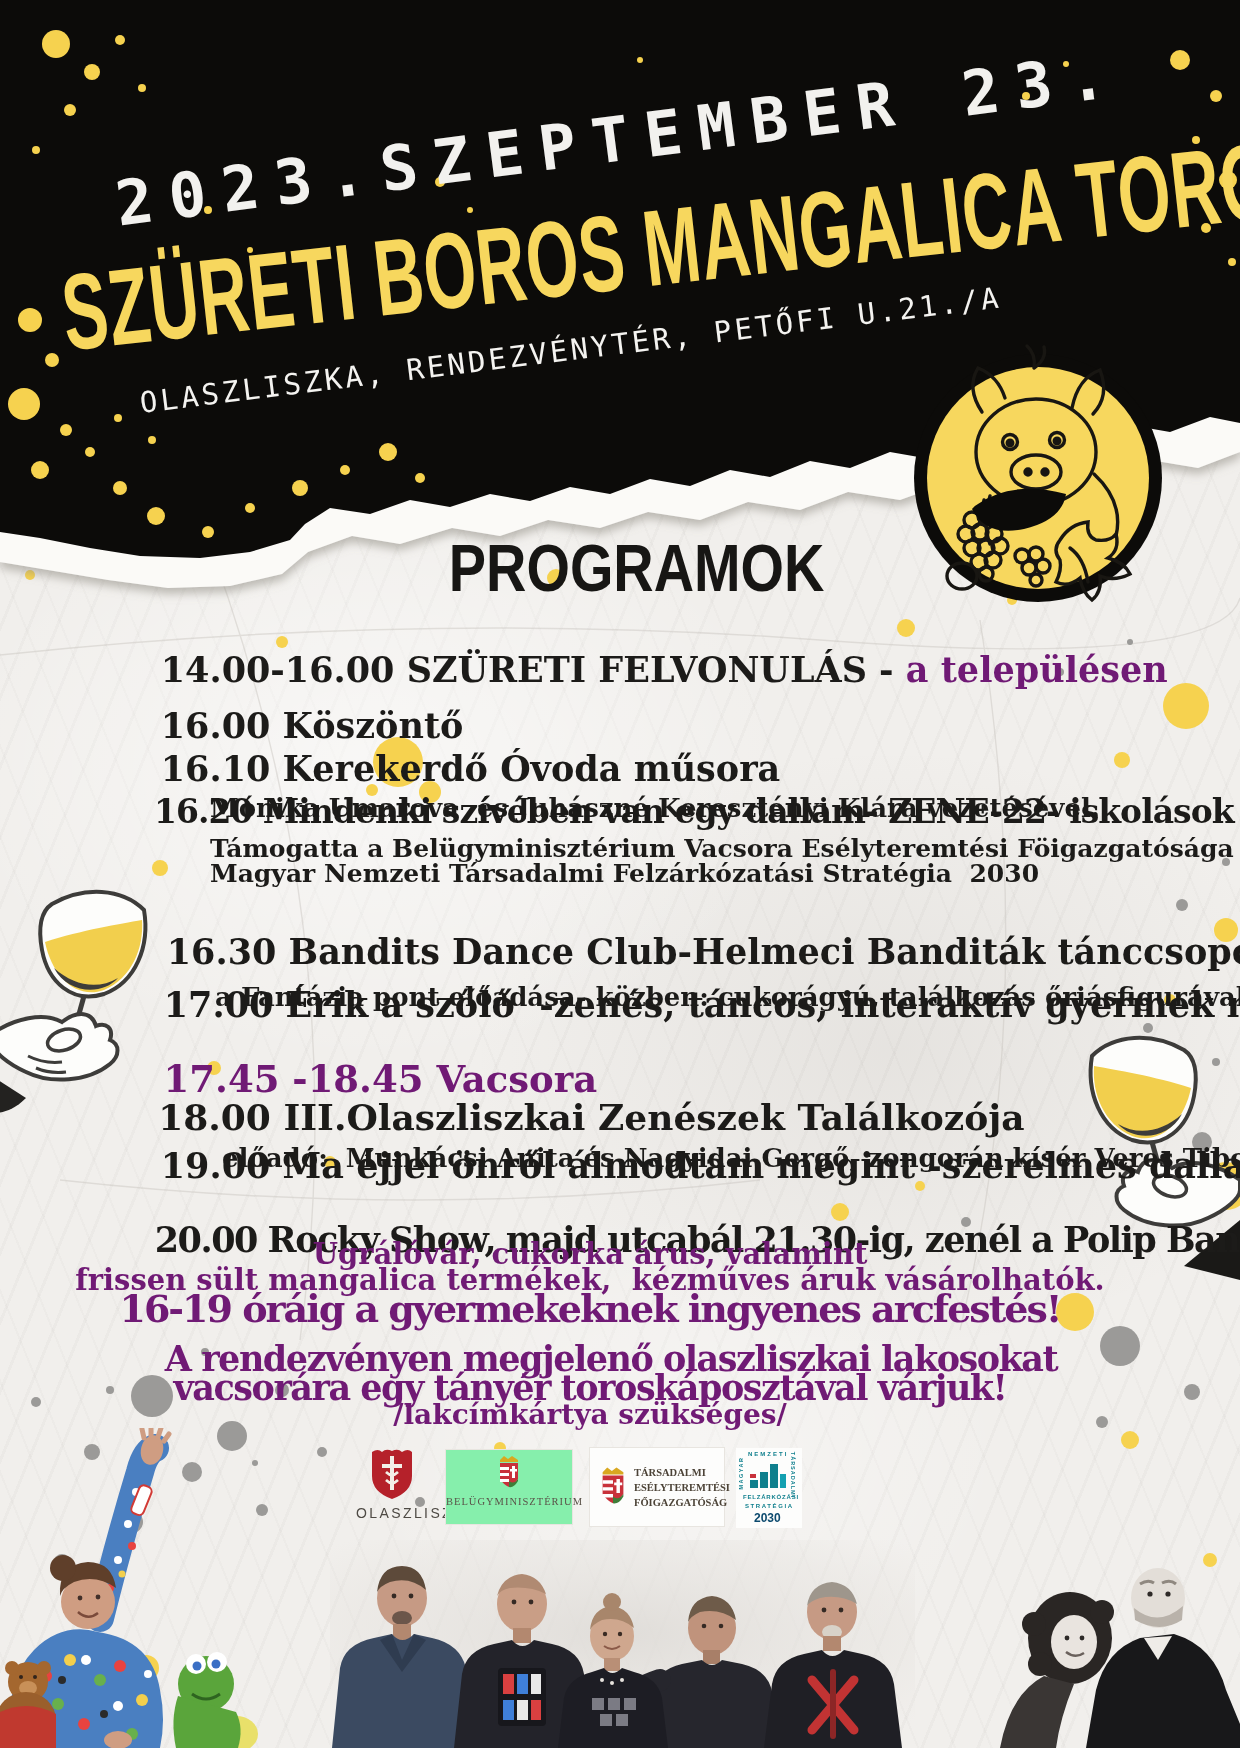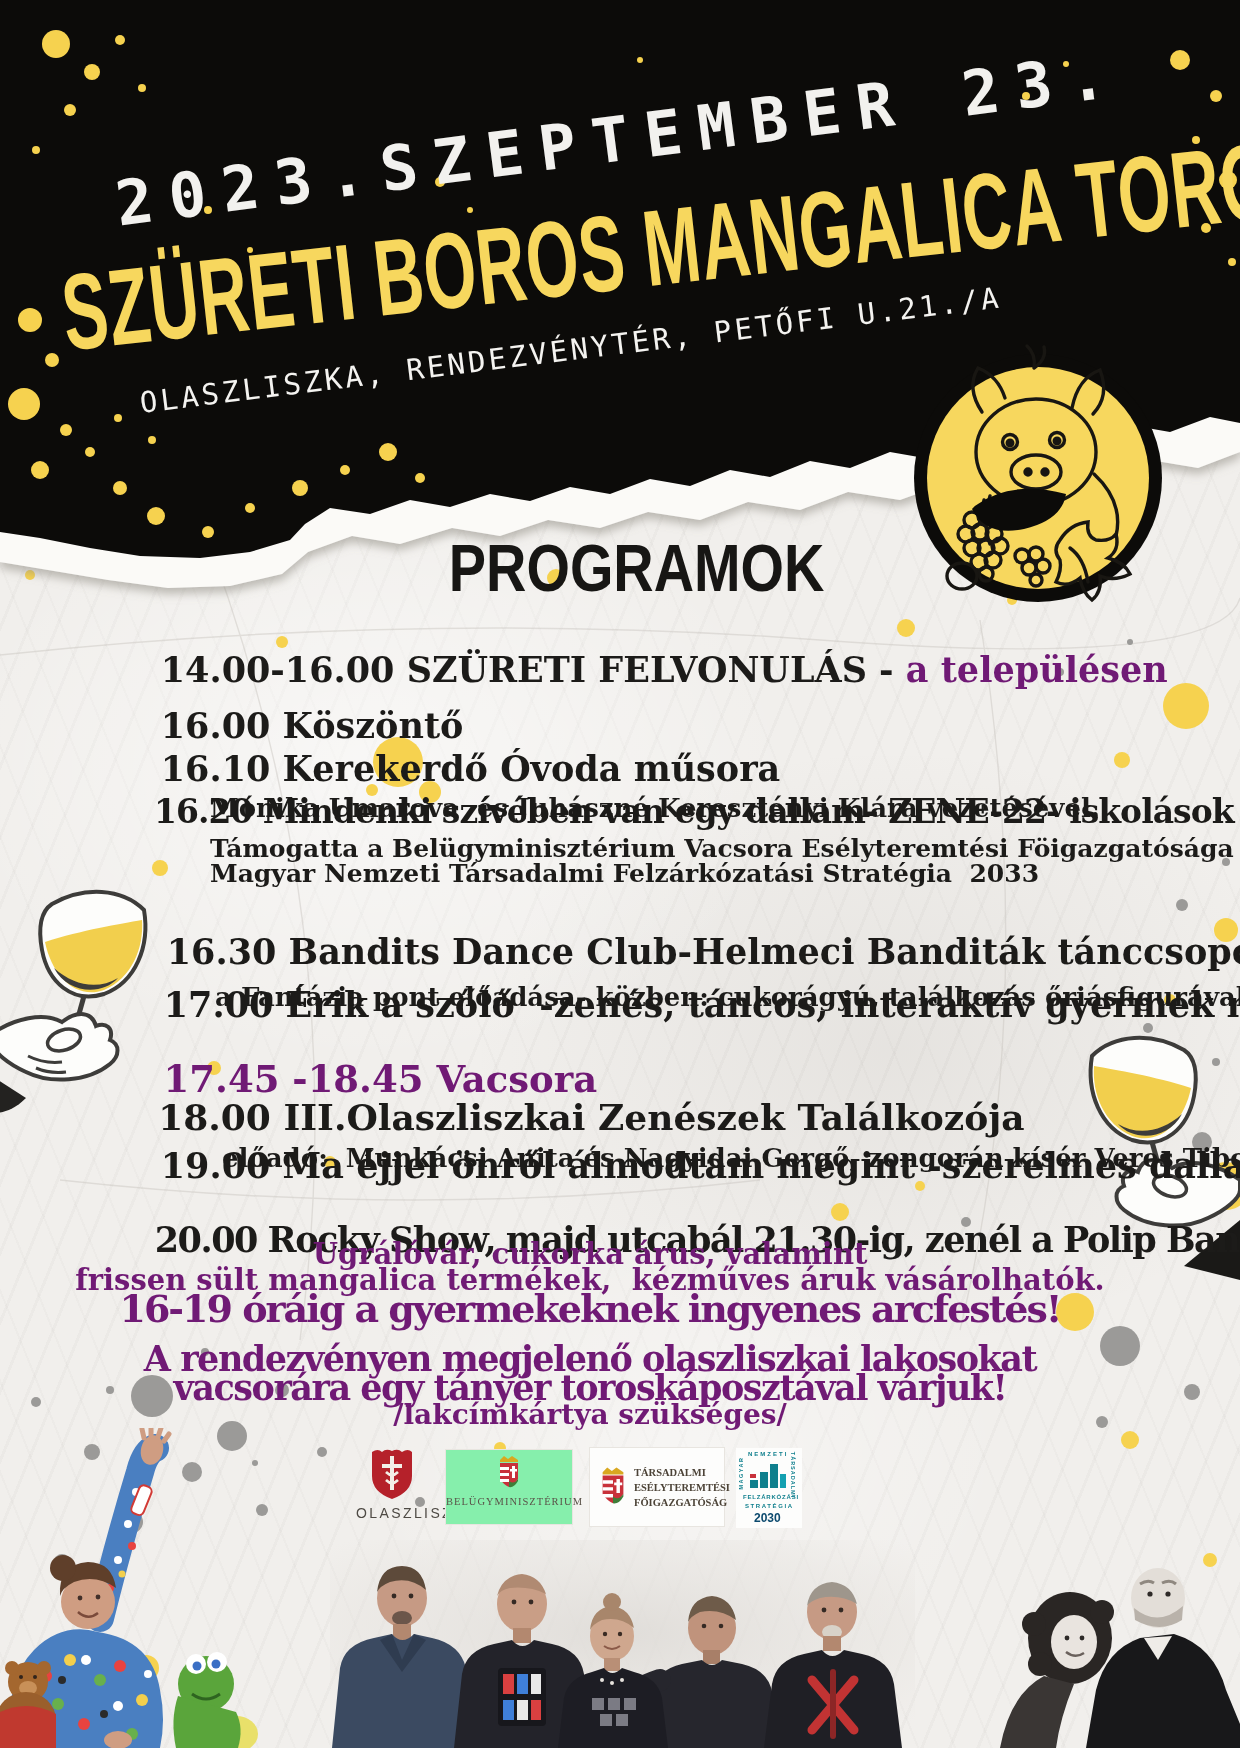--- a/index.html
+++ b/index.html
@@ -431,21 +431,21 @@
   </div>
   <div class="prow" style="left:112px;top:714px;font-size:35px;">
     <span>16.10 </span><span>Kerekerdő Óvoda műsora</span>
   </div>
   <div class="prow" style="left:112px;top:760px;font-size:33px;letter-spacing:-1px;">
     <span>16.20 </span><span>Mindenki szívében van egy dallam- ZENE-22- iskolások műsora</span>
   </div>
   <div class="prow sub" style="left:210px;top:795px;">Mónika Umarova  és Juhászné Keresztényi Klára vezetésével..</div>
 
   <div class="prow" style="left:210px;top:836px;font-size:25px;">Támogatta a Belügyminisztérium Vacsora Esélyteremtési Föigazgatósága</div>
-  <div class="prow" style="left:210px;top:861px;font-size:25px;">Magyar Nemzeti Társadalmi Felzárkózatási Stratégia  2033</div>
+  <div class="prow" style="left:210px;top:861px;font-size:25px;">Magyar Nemzeti Társadalmi Felzárkózatási Stratégia  2030</div>
 
   <div class="prow" style="left:118px;top:897px;font-size:35px;">
     <span>16.30 </span><span>Bandits Dance Club-Helmeci Banditák tánccsoportja</span>
   </div>
   <div class="prow" style="left:115px;top:950px;font-size:35px;">
     <span>17.00 </span><span>Érik a szőlő  -zenés, táncos, interaktív gyermek műsor</span>
   </div>
   <div class="prow sub" style="left:215px;top:984px;">a Fantázia pont előadása- közben: cukorágyú, találkozás őriásfigurával,</div>
 
   <div class="prow red" style="left:112px;top:1021px;font-size:37px;">
@@ -459,21 +459,21 @@
   </div>
   <div class="prow sub" style="left:222px;top:1145px;">előadó:  Munkácsi Anita és Nagyidai Gergő, zongorán kísér Veres Tibor</div>
   <div class="prow" style="left:112px;top:1185px;font-size:35px;letter-spacing:-1.5px;">
     <span>20.00 </span><span>Rocky Show, majd utcabál 21.30-ig, zenél a Polip Band</span>
   </div>
 
   <div class="prow red ctr" style="top:1265px;font-size:29px;">frissen sült mangalica termékek,  kézműves áruk vásárolhatók.</div>
   <div class="prow red ctr" style="top:1239px;font-size:29px;">Ugrálóvár, cukorka árus, valamint</div>
   <div class="prow red ctr" style="top:1289px;font-size:38px;letter-spacing:-2px;">16-19 óráig a gyermekeknek ingyenes arcfestés!</div>
 
-  <div class="prow red ctr" style="top:1341px;font-size:35px;letter-spacing:-1.5px;">A rendezvényen megjelenő olaszliszkai lakosokat</div>
+  <div class="prow red ctr" style="top:1341px;font-size:35px;letter-spacing:-1.5px;margin-left:21px;">A rendezvényen megjelenő olaszliszkai lakosokat</div>
   <div class="prow red ctr" style="top:1370px;font-size:35px;letter-spacing:-1.5px;">vacsorára egy tányér toroskáposztával várjuk!</div>
   <div class="prow red ctr" style="top:1400px;font-size:28px;">/lakcímkártya szükséges/</div>
 
   <div class="abs" style="left:356px;top:1448px;width:72px;text-align:center;">
     <svg width="44" height="52" viewBox="0 0 44 52" style="margin:0 auto;">
       <path d="M2,4 Q8,0 12,4 Q16,0 22,3 Q28,0 32,4 Q38,0 42,4 L42,28 Q42,44 22,51 Q2,44 2,28 Z" fill="#b5212a"></path>
       <path d="M20,8 h4 v34 h-4 Z M12,16 h20 v4 h-20 Z" fill="#f3efe8"></path>
       <path d="M16,24 q6,6 12,0 M16,32 q6,6 12,0" stroke="#f3efe8" stroke-width="2.6" fill="none"></path>
     </svg>
     <div style="font-family:'Liberation Sans',sans-serif;font-size:14px;letter-spacing:2.4px;color:#4e4a44;margin-top:5px;">OLASZLISZKA</div>

